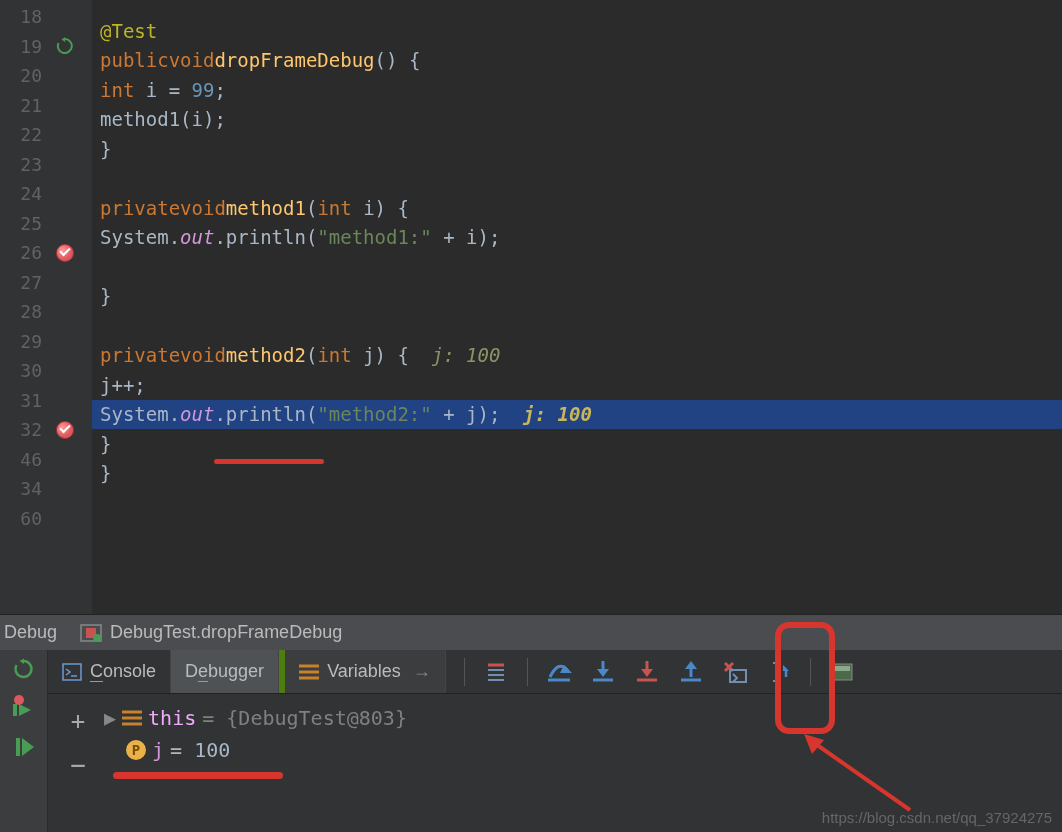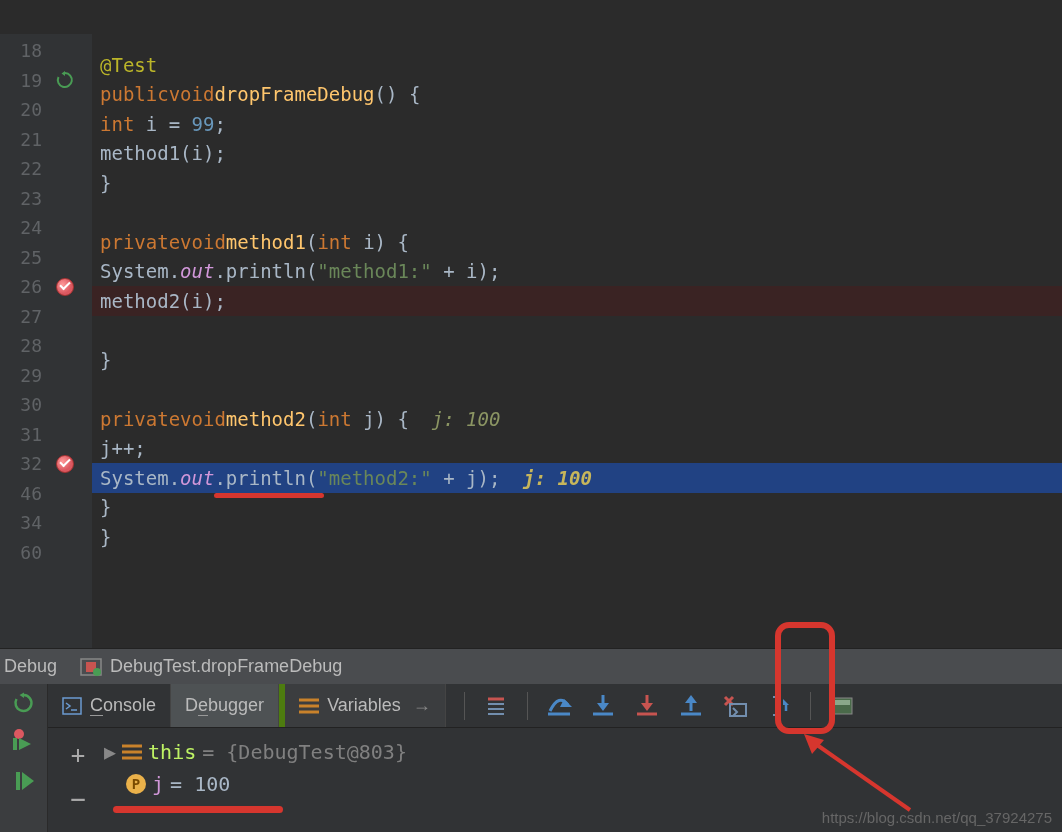--- a/index.html
+++ b/index.html
@@ -1,17 +1,17 @@
 <!DOCTYPE html>
 <html><head>
 <meta charset="utf-8">
 <style>
   * { margin:0; padding:0; box-sizing:border-box; }
   body { background:#2b2b2b; font-family:"Menlo","Consolas",monospace; color:#a9b7c6; width:1062px; height:832px; overflow:hidden; position:relative; }
-  .editor { display:flex; height:614px;margin-top:34px; }
+  .editor { display:flex; height:614px; }
   .gutter { width:92px; background:#313335; padding-top:2px; position:relative; }
   .ln { display:flex; align-items:center; height:29.5px; font-size:18px; color:#606366; padding-left:14px; font-family:Menlo,monospace; position:relative;}
   .ln-num { width:28px; text-align:right; }
   .ln-icon { margin-left:12px; width:22px; height:22px; display:flex; align-items:center; justify-content:center; }
   .bp { width:18px; height:18px; border-radius:50%; background:radial-gradient(circle at 35% 35%, #ff9a9a, #db5860 60%); border:1px solid #a33;}
   .bp::after{content:"";display:block;width:8px;height:4px;border-left:2.5px solid #fff;border-bottom:2.5px solid #fff;transform:rotate(-45deg) translate(1px,-1px);margin:4px auto;}
   .code { flex:1; padding-top:16px; font-size:19px; position:relative;}
   .row { height:29.5px; display:flex; align-items:center; white-space:pre; padding-left:8px;}
   .row.bp-row { background:#3a2323; }
   .row.exec { background:#214283; }
@@ -124,21 +124,20 @@
   </div>
   <div class="code">
     <div class="row">        <span class="ann">@Test</span></div>
     <div class="row">        <span class="kw">public</span> <span class="kw">void</span> <span class="fn">dropFrameDebug</span><span>() {</span></div>
     <div class="row">            <span class="kw">int</span><span> i = </span><span class="num">99</span><span>;</span></div>
     <div class="row">            <span>method1(i);</span></div>
     <div class="row">        <span>}</span></div>
     <div class="row"></div>
     <div class="row">        <span class="kw">private</span> <span class="kw">void</span> <span class="fn">method1</span><span>(</span><span class="kw">int</span><span> i) {</span></div>
     <div class="row">            <span>System.</span><span class="fld">out</span><span>.println(</span><span class="str">"method1:"</span><span> + i);</span></div>
-    <div class="row bp-row">            <span>method2(i);</span></div>
     <div class="row"></div>
     <div class="row">        <span>}</span></div>
     <div class="row"></div>
     <div class="row">        <span class="kw">private</span> <span class="kw">void</span> <span class="fn">method2</span><span>(</span><span class="kw">int</span><span> j) {  </span><span class="inlay">j: 100</span></div>
     <div class="row">            <span>j++;</span></div>
     <div class="row exec">            <span>System.</span><span class="fld">out</span><span>.println(</span><span class="str">"method2:"</span><span> + j);  </span><span class="inlay-exec">j: 100</span></div>
     <div class="row">        <span>}</span></div>
     <div class="row">    <span>}</span></div>
     <div class="row"></div>
     <div class="underline-red" style="left:122px;top:459px;width:110px;"></div>
@@ -273,21 +272,21 @@
       <div class="vars-body">
         <div class="var-row">
           <span style="color:#888;">▶</span>
           <span class="this-ico">
             <svg width="20" height="16" viewBox="0 0 20 16">
                 <line x1="0" y1="2" x2="20" y2="2" stroke="#c9822b" stroke-width="3"></line>
                 <line x1="0" y1="8" x2="20" y2="8" stroke="#c9822b" stroke-width="3"></line>
                 <line x1="0" y1="14" x2="20" y2="14" stroke="#c9822b" stroke-width="3"></line>
               </svg>
           </span>
-          <span style="color:#bef264;">this</span>
+          <span style="color:#f0abfc;">this</span>
             <span class="gray"> = {DebugTest@803}</span>
         </div>
         <div class="var-row" style="padding-left:22px;">
           <span class="p-badge">P</span>
           <span style="color:#d197d9;">j</span>
             <span> = 100</span>
         </div>
         <div class="underline-red" style="position:absolute;left:65px;top:78px;width:170px;height:7px;border-radius:4px;"></div>
       </div>
     </div>

